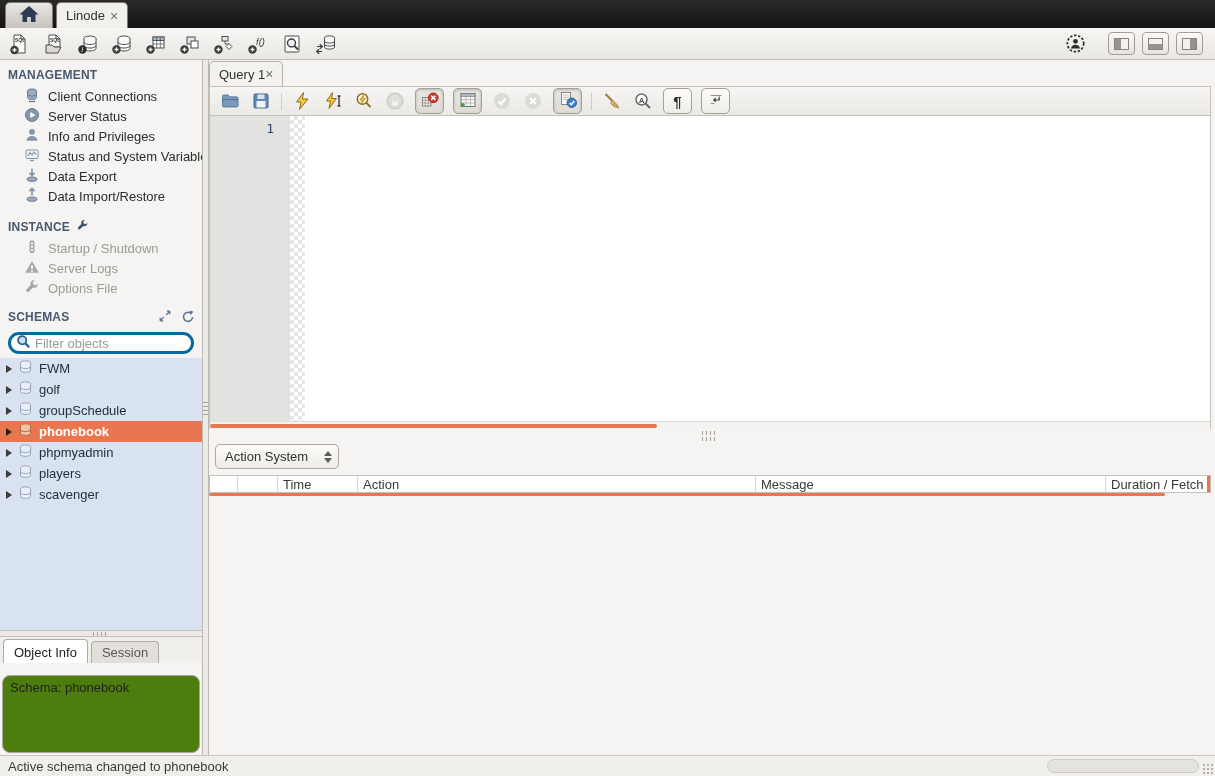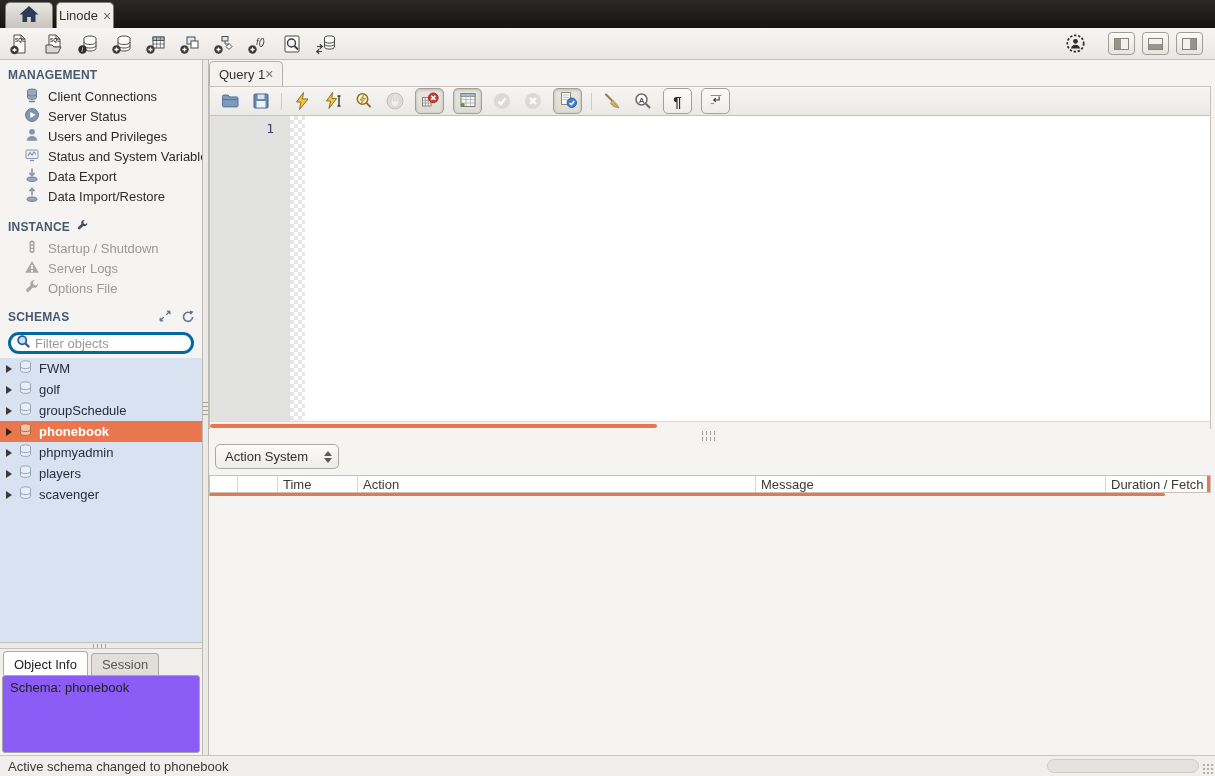--- a/index.html
+++ b/index.html
@@ -2,21 +2,21 @@
 <html><head>
 <meta charset="utf-8">
 <style>
   * { box-sizing: border-box; margin: 0; padding: 0; }
   html,body { width:1215px; height:776px; overflow:hidden; }
   body { font-family:"Liberation Sans", sans-serif; background:#f5f4f2; position:relative; font-size:13px; color:#2e2e2e; }
 
   
   .tabstrip { position:absolute; left:0; top:0; right:0; height:28px; background:linear-gradient(#2a2927,#161513); display:flex; align-items:flex-end; }
   .home-tab { width:48px; height:26px; margin-left:5px; background:linear-gradient(#e9e7e3,#c7c4be); border:1px solid #7e7b74; border-bottom:none; border-radius:5px 5px 0 0; display:flex; align-items:center; justify-content:center; }
-  .doc-tab { height:26px; margin-left:3px; padding:0 2px; background:#f1f0ed; border:1px solid #7e7b74; border-bottom:none; border-radius:5px 5px 0 0; display:flex; align-items:center; gap:5px; color:#33312e; }
+  .doc-tab { height:26px; margin-left:3px; padding:0 9px; background:#f1f0ed; border:1px solid #7e7b74; border-bottom:none; border-radius:5px 5px 0 0; display:flex; align-items:center; gap:5px; color:#33312e; }
   .close-x { color:#6f6d68; font-size:14px; line-height:1; cursor:default; }
 
   
   .main-toolbar { position:absolute; left:0; top:28px; right:0; height:32px; background:linear-gradient(#f7f6f4,#e9e7e3); border-bottom:1px solid #c3bfb8; display:flex; align-items:center; padding:0 8px; }
   .tbtn { width:24px; height:24px; margin-right:10px; display:flex; align-items:center; justify-content:center; }
   .tb-right { margin-left:auto; display:flex; align-items:center; gap:7px; padding-right:4px; }
   .panel-toggle { width:27px; height:23px; border:1px solid #a19d96; border-radius:4px; background:linear-gradient(#fbfaf9,#e6e4df); display:flex; align-items:center; justify-content:center; box-shadow:inset 0 1px 0 #fff; }
   .pt-box { width:15px; height:12px; border:1px solid #87847e; background:#f2f1ef; position:relative; }
   .pt-fill { position:absolute; background:#98948d; }
   .pt-left .pt-fill { left:0; top:0; bottom:0; width:6px; }
@@ -45,21 +45,21 @@
   .tree-row .tri { width:0; height:0; border-left:6px solid #3a3a3a; border-top:4px solid transparent; border-bottom:4px solid transparent; flex:0 0 auto; }
   .tree-row.selected { background:#e8764e; color:#fff; font-weight:bold; }
   .tree-row.selected .tri { border-left-color:#2e1f18; }
 
   .bsplit { height:7px; background:#eceae6; border-top:1px solid #c4c1ba; border-bottom:1px solid #c4c1ba; display:flex; align-items:center; justify-content:center; }
   .grip-h { width:16px; height:4px; background:repeating-linear-gradient(90deg,#a5a29b 0 1px,transparent 1px 4px); }
 
   .info-tabs { height:26px; display:flex; align-items:flex-end; padding-left:3px; background:#f0efec; }
   .info-tab { padding:3px 10px 3px 10px; border:1px solid #aeaba5; border-bottom:none; border-radius:4px 4px 0 0; background:#e2dfda; color:#5a5853; margin-right:3px; font-size:13px; }
   .info-tab.active { background:#fff; color:#222; padding-top:5px; }
-  .info-content { flex:0 0 78px; background:#8b5cf6; border:1px solid #a9a6a0; border-radius:3px; margin:0 2px 2px 2px; padding:4px 7px; color:#222; }
+  .info-content { flex:0 0 78px; background:#4d7c0f; border:1px solid #a9a6a0; border-radius:8px; margin:12px 2px 2px 2px; padding:4px 7px; color:#222; }
 
   
   .qtab-bar { height:26px; display:flex; align-items:flex-end; background:#f5f4f2; }
   .qtab { height:25px; padding:0 9px; background:#f3f2ef; border:1px solid #b3b0a9; border-bottom:none; border-radius:5px 5px 0 0; display:flex; align-items:center; color:#33312e; }
   .qtoolbar { height:30px; background:linear-gradient(#f6f5f3,#ebe9e5); border:1px solid #c6c2bb; display:flex; align-items:center; gap:9px; padding:0 9px; }
   .qic { width:22px; height:22px; display:flex; align-items:center; justify-content:center; }
   .sep { width:1px; height:17px; background:#cfccc5; }
   .tglbtn { width:29px; height:26px; border:1px solid #a3a099; border-radius:5px; display:flex; align-items:center; justify-content:center; }
   .tglbtn.on { background:linear-gradient(#e9e7e2,#dedbd5); box-shadow:inset 0 1px 3px rgba(0,0,0,.22); }
   .tglbtn.off { background:linear-gradient(#fcfbfa,#efede9); }
@@ -243,21 +243,21 @@
           <circle cx="8" cy="8" r="6.5" fill="#8496ab" stroke="#6a7d93"></circle>
           <polygon points="6.3,5 11.5,8 6.3,11" fill="#fff"></polygon>
         </svg></span>
     <span>Server Status</span>
   </div>
   <div class="side-item">
     <span><svg width="16" height="16" viewBox="0 0 16 16">
           <circle cx="8" cy="4.8" r="2.9" fill="#8496ab"></circle>
           <path d="M2.6,13.8 a5.4,4.8 0 0 1 10.8,0 z" fill="#8496ab"></path>
         </svg></span>
-    <span>Users and Privileges</span>
+    <span>Info and Privileges</span>
   </div>
   <div class="side-item">
     <span><svg width="16" height="16" viewBox="0 0 16 16">
           <rect x="2" y="3" width="12" height="8.5" rx="1" fill="#eef1f5" stroke="#8496ab"></rect>
           <polyline points="4,9 6,5.5 8,8 10,5 12,7.5" fill="none" stroke="#8496ab" stroke-width="1.2"></polyline>
           <path d="M6,13.5h4" stroke="#8496ab" stroke-width="1.4"></path>
         </svg></span>
     <span>Status and System Variables</span>
   </div>
   <div class="side-item">

